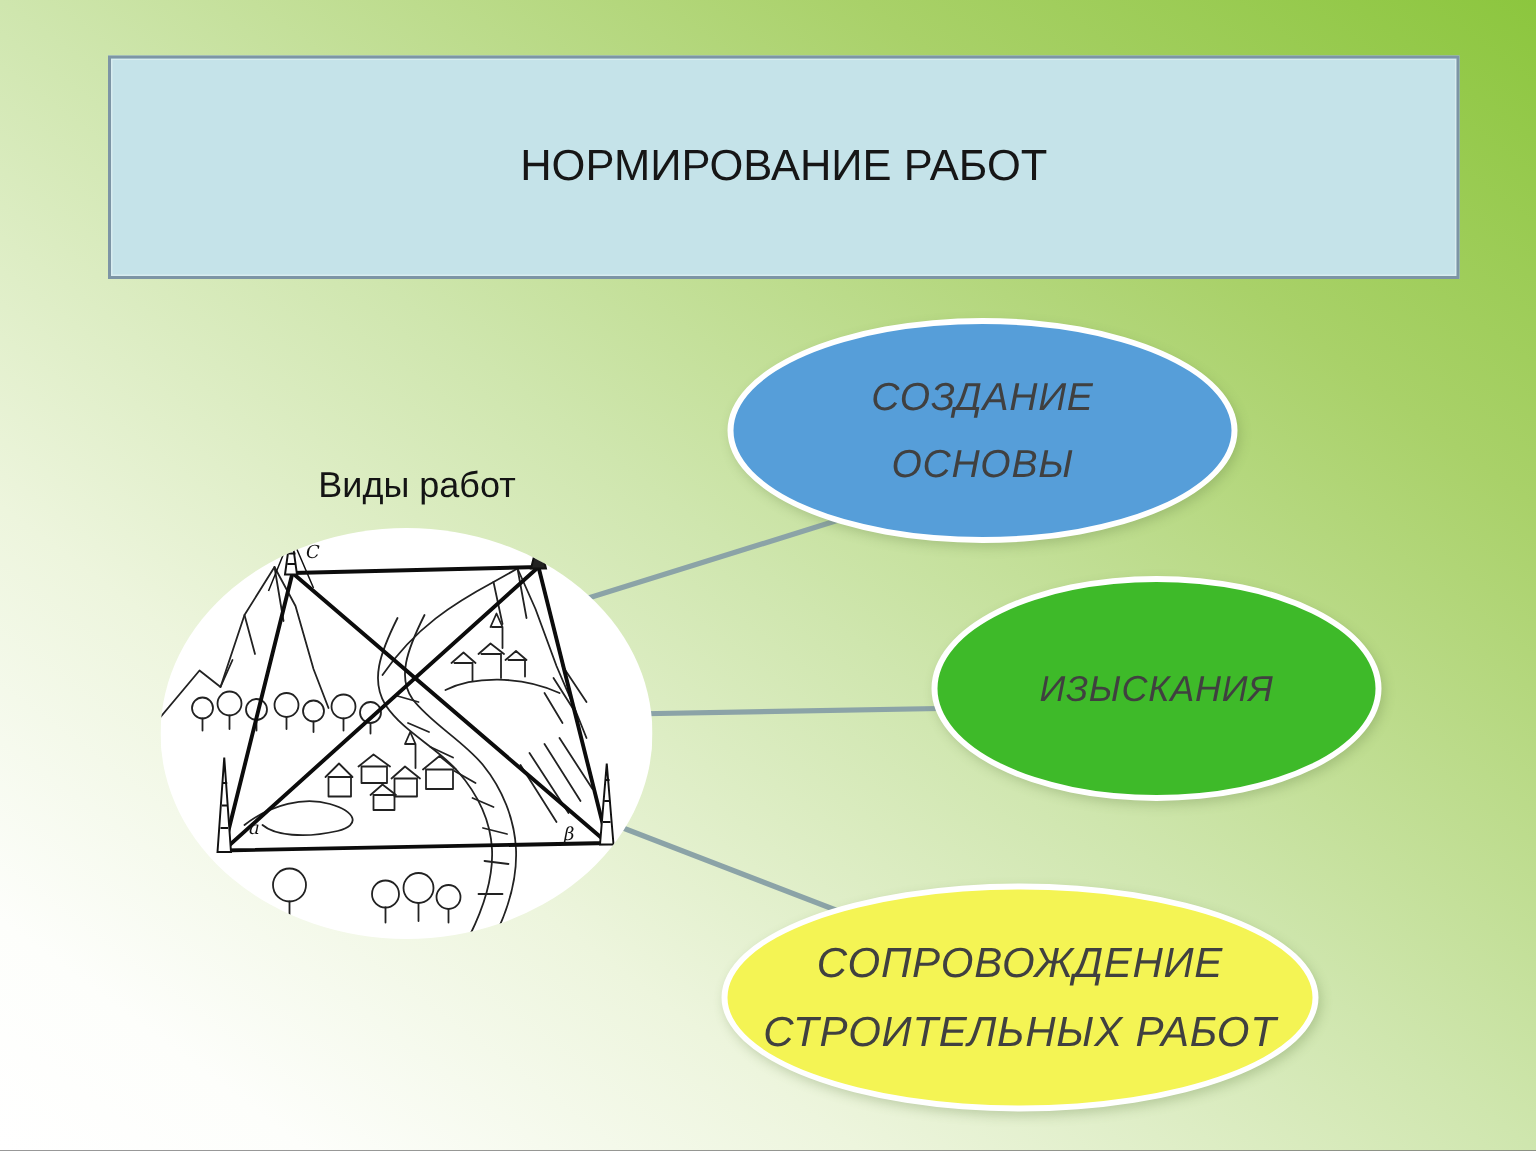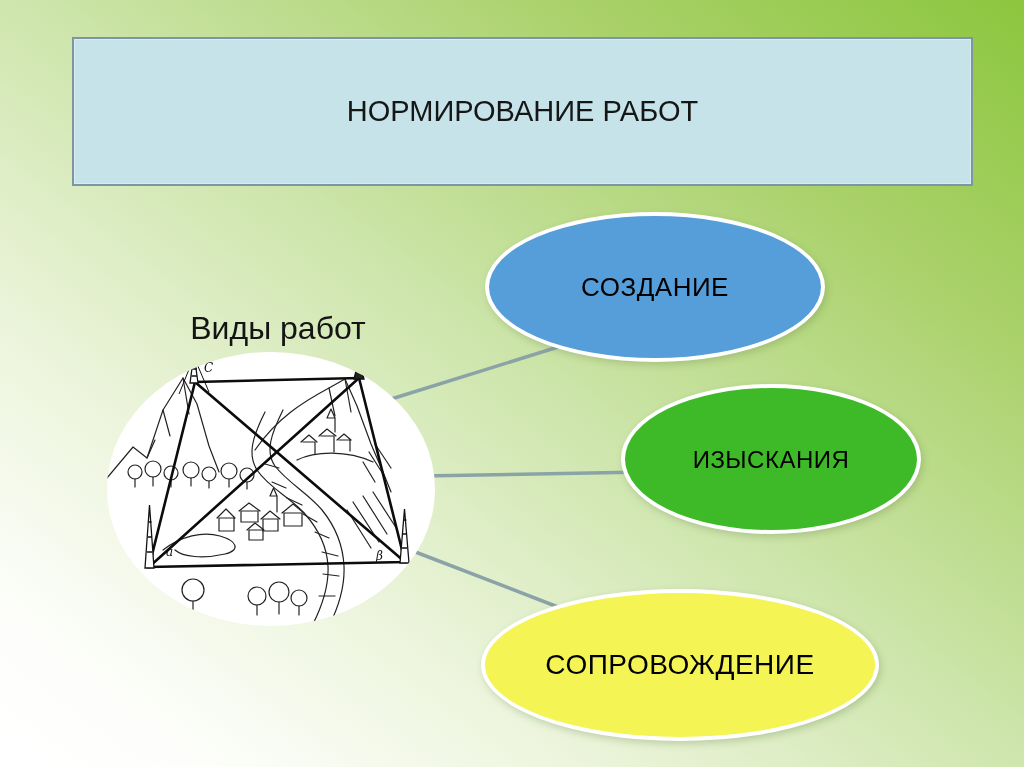--- a/index.html
+++ b/index.html
@@ -19,34 +19,34 @@
     box-shadow:inset 0 0 0 1px #d9edf0;
     display:flex;flex-direction:column;align-items:center;justify-content:center;
     z-index:2;
   }
   .title-line{
     color:#161616;font-size:29px;line-height:43px;text-align:center;white-space:nowrap;
   }
   
   .vidy-label{
     position:absolute;left:128px;top:310px;width:300px;
-    text-align:center;color:#141414;font-size:32px;z-index:3;
+    text-align:center;color:#141414;font-size:24px;z-index:3;
   }
   
   .connectors{position:absolute;left:0;top:0;z-index:1;}
   
   .engraving{position:absolute;left:107px;top:352px;z-index:2;}
   
   .node{
     position:absolute;border-radius:50%;
     border:4px solid #ffffff;
     box-shadow:2px 3px 7px rgba(100,130,70,.30);
     display:flex;flex-direction:column;align-items:center;justify-content:center;
-    text-align:center;color:#000000;letter-spacing:.5px;
-    z-index:2;box-sizing:border-box;
+    text-align:center;color:#404040;letter-spacing:.5px;
+    z-index:2;box-sizing:border-box;font-style:italic;
   }
   .node-blue  {left:485px;top:212px;width:340px;height:150px;font-size:26px;line-height:45px;}
   .node-green {left:621px;top:384px;width:300px;height:150px;font-size:24px;line-height:45px;}
   .node-yellow{left:481px;top:589px;width:398px;height:152px;font-size:28px;line-height:46px;align-items:center;}
   .node span{display:block;white-space:nowrap;}
 </style>
 </head>
 <body>
 
 <div class="slide">
@@ -149,23 +149,25 @@
         <text x="97" y="20">C</text>
         <text x="262" y="19">v</text>
         <text x="59" y="204">a</text>
         <text x="269" y="208">β</text>
       </g>
     </g>
   </svg>
 
   <div class="node node-blue" style="background: rgb(86, 158, 217);">
     <span>СОЗДАНИЕ</span>
+    <span>ОСНОВЫ</span>
   </div>
 
   <div class="node node-green" style="background: rgb(62, 186, 41);">
     <span>ИЗЫСКАНИЯ</span>
   </div>
 
   <div class="node node-yellow" style="background: rgb(244, 244, 84);">
     <span>СОПРОВОЖДЕНИЕ</span>
+    <span>СТРОИТЕЛЬНЫХ РАБОТ</span>
   </div>
 
 </div>
 
 </body></html>

